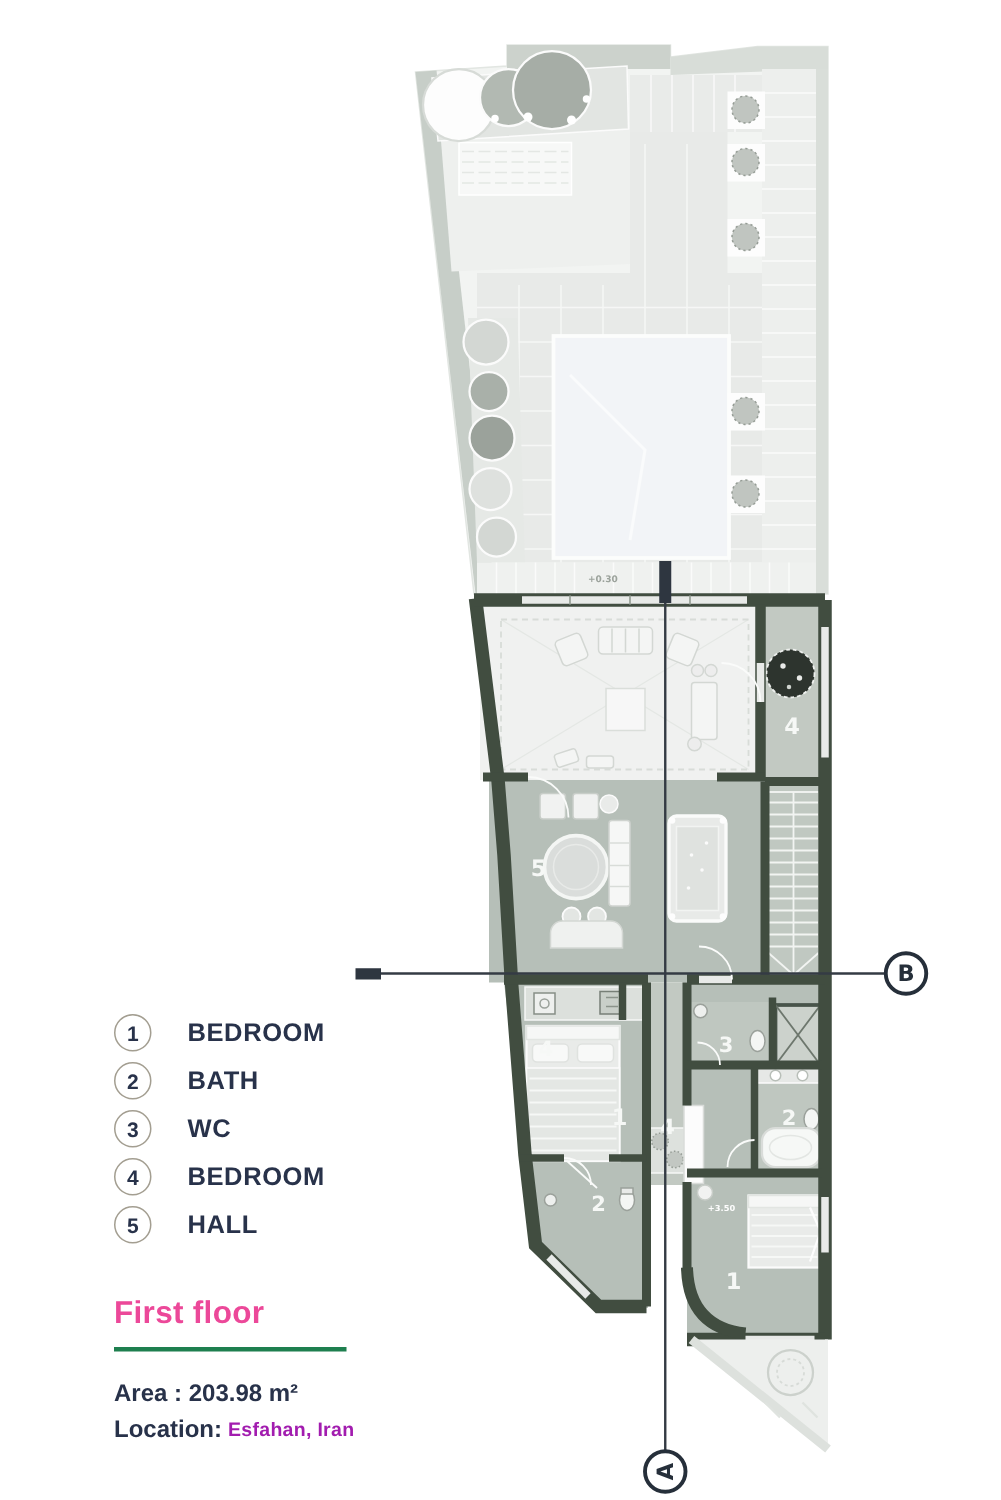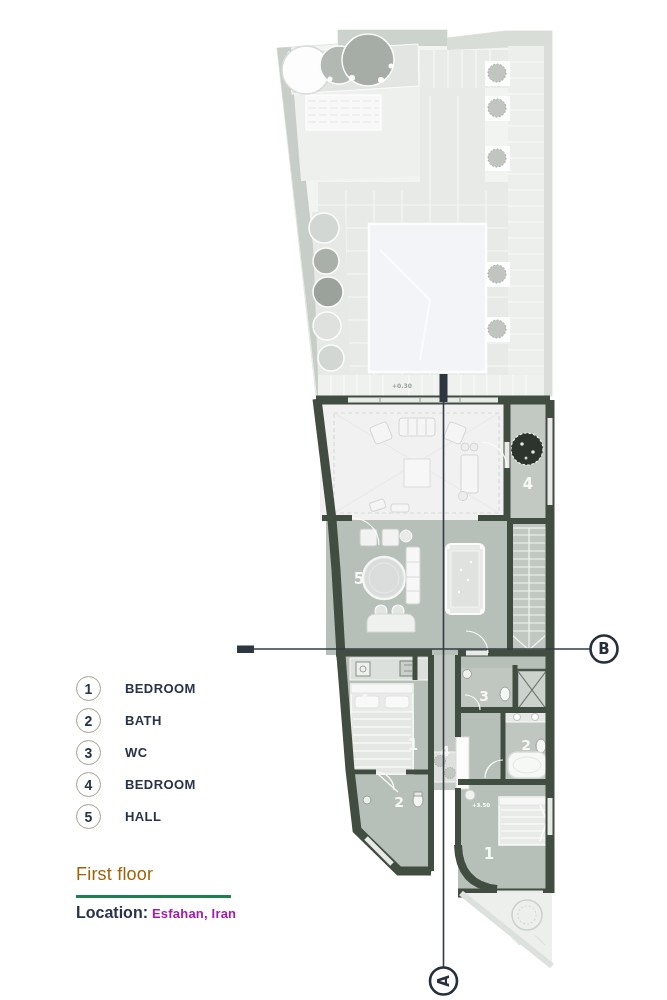--- a/index.html
+++ b/index.html
@@ -12,28 +12,28 @@
   .legend{
     position:absolute;left:76px;top:676px;display:flex;flex-direction:column;gap:7px;
   }
   .legend-row{display:flex;align-items:center;gap:24px;height:25px;}
   .legend-num{
     width:25px;height:25px;border-radius:50%;border:1.7px solid #a39e91;
     display:flex;align-items:center;justify-content:center;
     font-weight:bold;font-size:14px;color:#28324a;box-sizing:border-box;
   }
   .legend-label{
-    font-weight:bold;font-size:13px;letter-spacing:.4px;color:#28324a;
+    font-weight:bold;font-size:17px;letter-spacing:.4px;color:#28324a;
   }
   
   .titleblock{position:absolute;left:76px;top:864px;}
-  .title{font-weight:normal;font-size:18px;color:#a16207;letter-spacing:.2px;}
+  .title{font-weight:bold;font-size:21px;color:#ec4899;letter-spacing:.2px;}
   .title-rule{width:155px;height:3px;margin-top:10px;}
   .area-line{margin-top:20px;font-weight:bold;font-size:16px;color:#28324a;}
-  .loc-line{margin-top:6px;display:flex;align-items:center;}
+  .loc-line{margin-top:6px;display:flex;align-items:flex-start;}
   .loc-label{font-weight:bold;font-size:16px;color:#28324a;}
   .loc-value{font-weight:bold;font-size:13px;color:#a21caf;margin-left:4px;letter-spacing:.2px;}
   
   text{font-family:"DejaVu Sans","Liberation Sans",sans-serif;}
   .roomlbl{font-weight:bold;fill:#f6f8f6;}
   .seclbl{font-weight:bold;fill:#262f3a;}
   .lvl{fill:#9ca39c;font-weight:bold;}
 </style>
 </head>
 <body>
@@ -453,19 +453,20 @@
     <div class="legend-row">
       <span class="legend-num">5</span>
       <span class="legend-label">HALL</span>
     </div>
   </div>
 
   
   <div class="titleblock">
     <div class="title">First floor</div>
     <div class="title-rule" style="background:#1e7f4f;"></div>
+    <div class="area-line">Area : 203.98 m²</div>
     <div class="loc-line">
       <span class="loc-label">Location:</span>
       <span class="loc-value">Esfahan, Iran</span>
     </div>
   </div>
 
 </div>
 
 </body></html>

